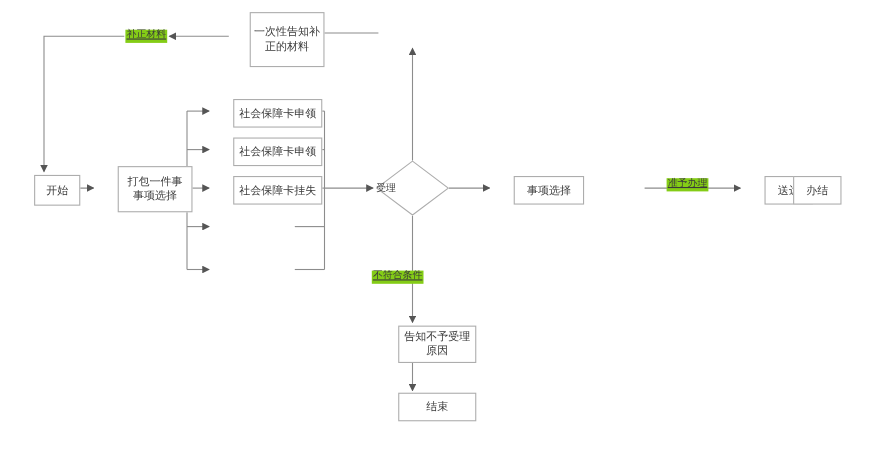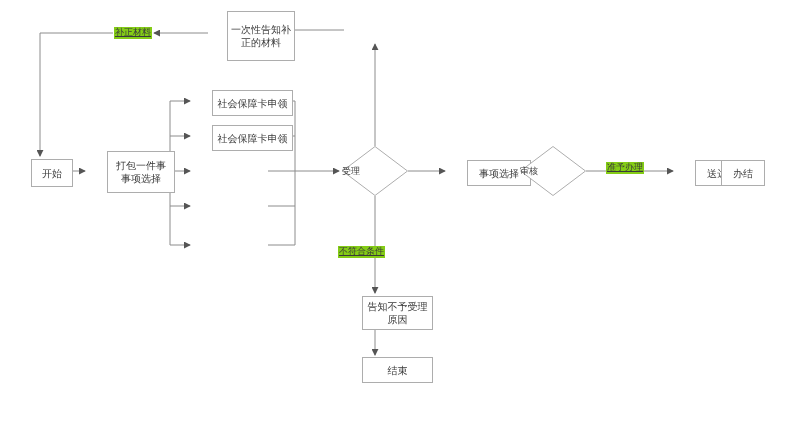--- a/index.html
+++ b/index.html
@@ -75,44 +75,39 @@
 
   <div class="node" style="left:12px;top:159px;width:36px;height:24px">开始</div>
 
   <div class="node" style="left:88px;top:151px;width:62px;height:38px">打包一件事
 事项选择</div>
 
   <div class="node" style="left:193px;top:90px;width:75px;height:22px">社会保障卡申领</div>
 
   <div class="node" style="left:193px;top:125px;width:75px;height:22px">社会保障卡申领</div>
 
+  <div class="node" style="left:193px;top:160px;width:75px;height:22px">社会保障卡挂失</div>
 
 
 
   <div class="diamond" style="left:342px;top:146px;width:66px;height:50px">
     <svg viewBox="0 0 66 50" preserveAspectRatio="none">
       <polygon points="33,0.5 65.5,25 33,49.5 0.5,25"></polygon>
     </svg>
     <span class="diamond-label">受理</span>
   </div>
 
 
   <div class="node" style="left:208px;top:11px;width:62px;height:46px">一次性告知补
 正的材料</div>
 
   <div class="edge-label" style="left:114px;top:27px">补正材料</div>
 
   <div class="node" style="left:448px;top:160px;width:58px;height:22px">事项选择</div>
 
-  <div class="diamond" style="left:520px;top:146px;width:66px;height:50px">
-    <svg viewBox="0 0 66 50" preserveAspectRatio="none">
-      <polygon points="33,0.5 65.5,25 33,49.5 0.5,25"></polygon>
-    </svg>
-    <span class="diamond-label">审核</span>
-  </div>
 
   <div class="edge-label" style="left:606px;top:162px">准予办理</div>
 
   <div class="node" style="left:676px;top:160px;width:38px;height:22px">送达</div>
 
   <div class="node" style="left:702px;top:160px;width:38px;height:22px">办结</div>
 
   <div class="edge-label" style="left:338px;top:246px">不符合条件</div>
 
   <div class="node" style="left:343px;top:357px;width:65px;height:22px">结束</div>

